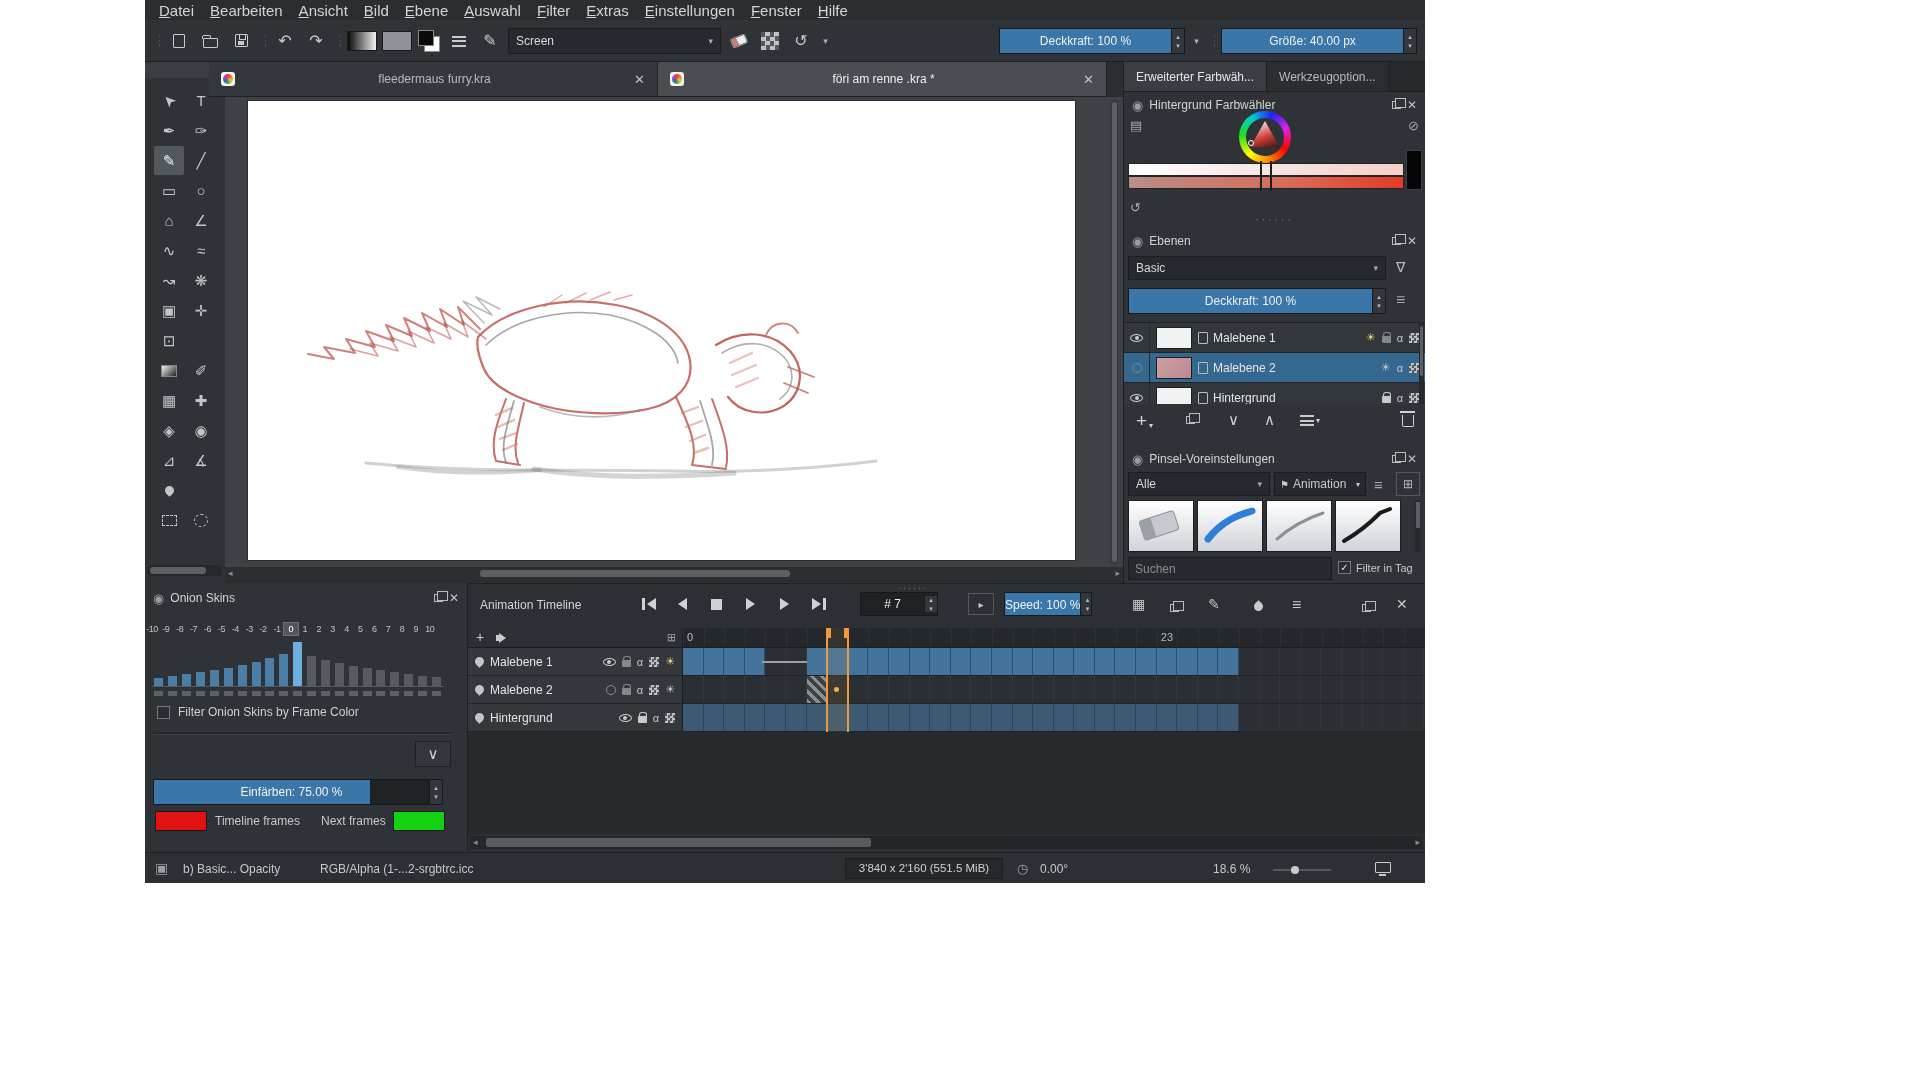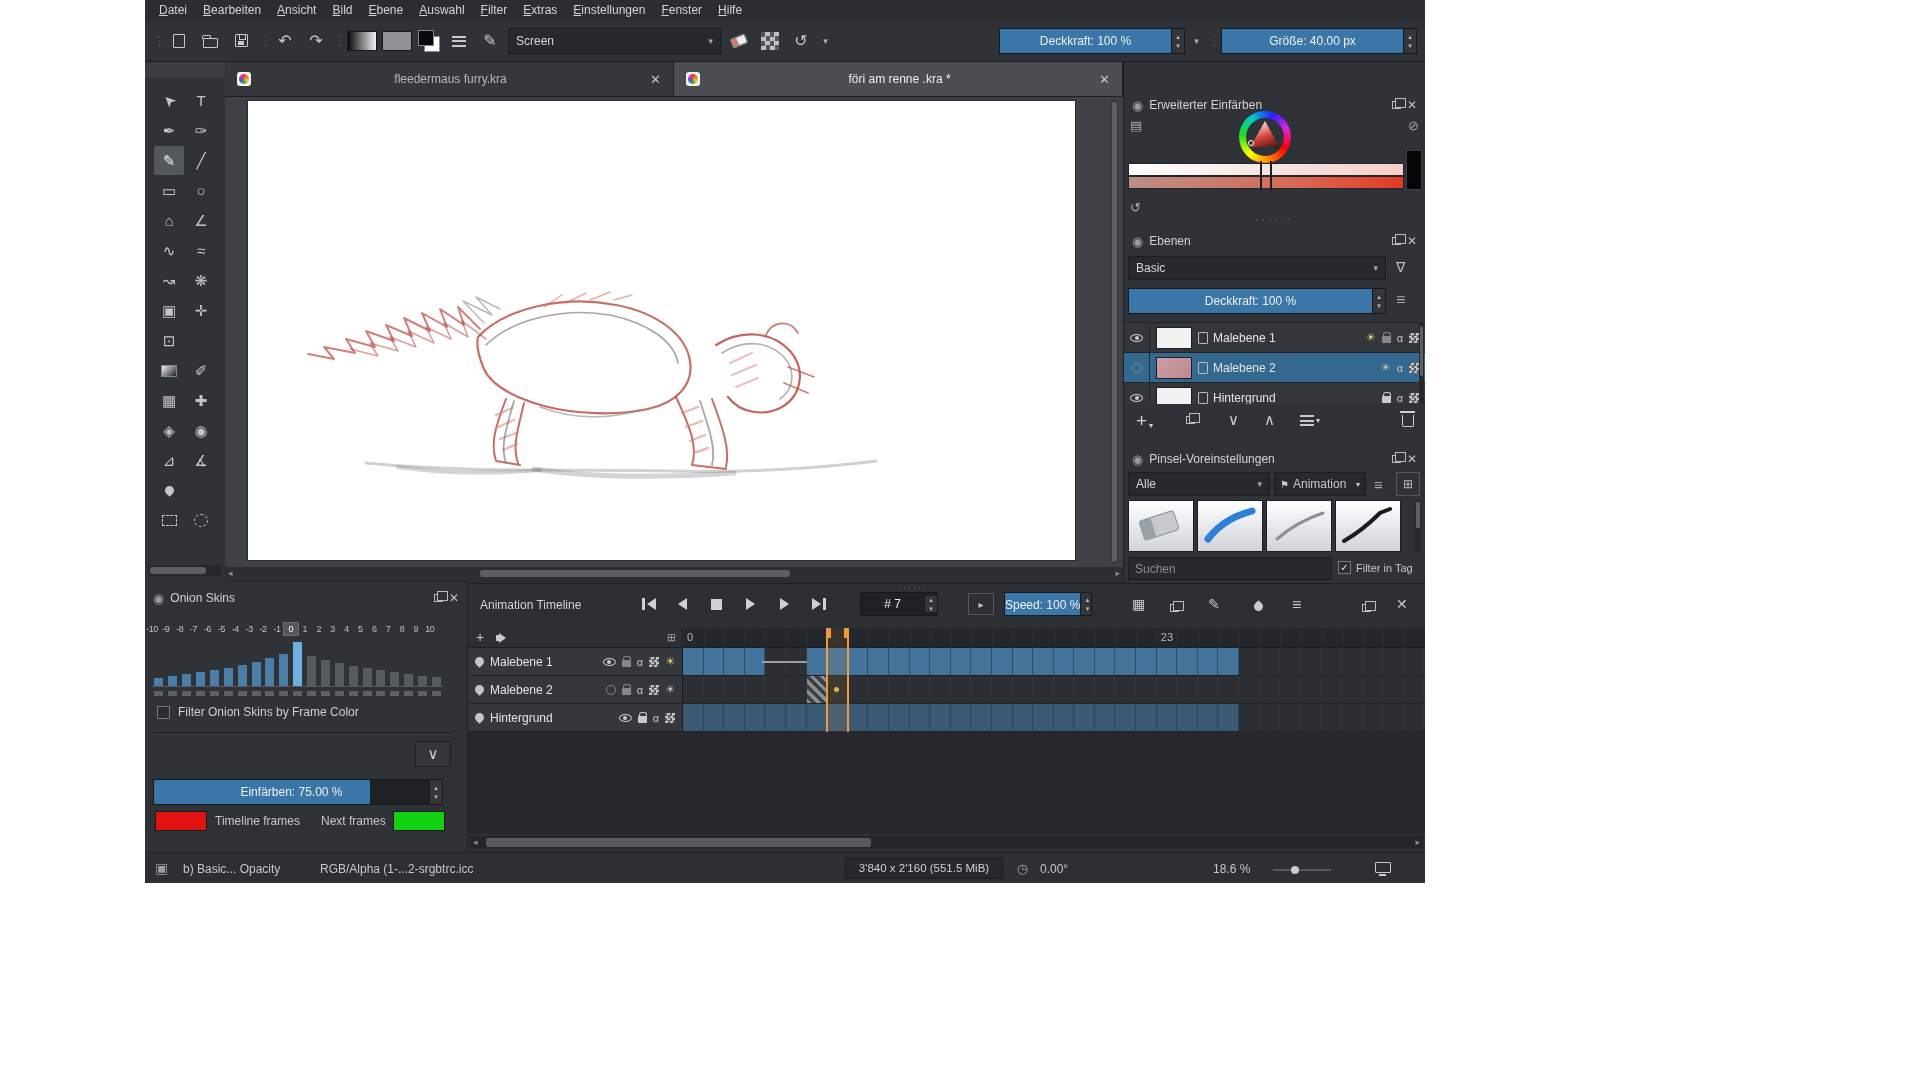--- a/index.html
+++ b/index.html
@@ -1,21 +1,21 @@
 <!DOCTYPE html>
 <html><head>
 <meta charset="utf-8">
 <style>
 *{margin:0;padding:0;box-sizing:border-box;font-family:"Liberation Sans",sans-serif}
 html,body{width:1920px;height:1080px;background:#fff;overflow:hidden}
 .app{position:absolute;left:145px;top:0;width:1280px;height:883px;background:#2b2e31;color:#cdd0d2;font-size:12px}
 u{text-decoration:underline}
 
 .menubar{position:absolute;top:0;left:0;right:0;height:20px;display:flex;align-items:center;padding-left:6px;background:#2b2e31}
-.menu-item{padding:2px 8px;color:#d2d4d6;font-size:12px}
+.menu-item{padding:2px 8px;color:#d2d4d6;font-size:15px}
 
 .toolbar{position:absolute;top:20px;left:0;right:0;height:42px;background:#2f3236;border-bottom:1px solid #1d1f22;display:flex;align-items:center;gap:5px;padding:0 8px}
 .thandle{color:#55595e;font-size:13px;width:8px;text-align:center}
 .tbtn{width:26px;height:26px;display:flex;align-items:center;justify-content:center;color:#c8cacb;font-size:15px}
 .dd{width:13px;display:flex;align-items:center;justify-content:center;color:#b0b3b6;font-size:9px}
 .ico-page{width:12px;height:14px;border:1.5px solid #c8cacb;border-radius:1px;position:relative;display:inline-block}
 .ico-folder{width:15px;height:10px;border:1.5px solid #c8cacb;border-radius:1px;position:relative;display:inline-block;margin-top:4px}
 .ico-folder::before{content:'';position:absolute;top:-4px;left:-1.5px;width:7px;height:3px;border:1.5px solid #c8cacb;border-bottom:none;border-radius:2px 2px 0 0}
 .ico-floppy{width:13px;height:13px;border:1.5px solid #c8cacb;border-radius:1px;position:relative;display:inline-block}
 .ico-floppy::before{content:'';position:absolute;top:0;left:3px;width:5px;height:4px;border:1px solid #c8cacb;border-top:none}
@@ -43,21 +43,21 @@
 .tool{height:29px;display:flex;align-items:center;justify-content:center;font-size:15px;color:#c3c6c8;border-radius:2px}
 .tool.sel{background:#53585d;color:#eaf3fb}
 .tool.empty{visibility:hidden}
 .tool-grad{width:16px;height:12px;border:1px solid #85888b;background:linear-gradient(135deg,#f2f2f2,#222);display:inline-block}
 .tool-rectsel{width:15px;height:11px;border:1px dashed #c3c6c8;display:inline-block}
 .tool-ellipsel{width:14px;height:13px;border:1px dashed #c3c6c8;border-radius:50%;display:inline-block}
 .ico-mappin{width:9px;height:9px;background:#c3c6c8;border-radius:50% 50% 50% 0;transform:rotate(-45deg);display:inline-block}
 .toolbox-scroll{position:absolute;left:3px;right:3px;top:503px;height:11px;background:#26292c;border-radius:4px}
 .toolbox-scroll .thumb{position:absolute;left:2px;top:2px;width:56px;height:7px;background:#5c6065;border-radius:3px}
 
-.tabbar{position:absolute;left:80px;top:62px;width:898px;height:35px;background:#26292c;display:flex;border-bottom:1px solid #1e2023}
+.tabbar{position:absolute;left:64px;top:62px;width:898px;height:35px;background:#26292c;display:flex;border-bottom:1px solid #1e2023}
 .doctab{flex:1;display:flex;align-items:center;gap:8px;padding:0 12px;background:#34383c;border-right:1px solid #1e2023;color:#b6b9bb}
 .doctab.active{background:#4a4e53;color:#eceeef}
 .doctab-title{flex:1;text-align:center;font-size:12px;white-space:nowrap;overflow:hidden}
 .doctab-close{font-size:13px;color:#c2c4c6}
 .ico-krita{width:14px;height:14px;border-radius:3px;background:#f4f4f4;position:relative;flex:none;display:inline-block}
 .ico-krita::after{content:'';position:absolute;inset:2px;border-radius:50%;background:conic-gradient(#e04434,#ee8822,#ecc935,#44aa44,#3366cc,#cc33cc,#e04434)}
 
 .viewport{position:absolute;left:80px;top:97px;width:898px;height:470px;background:#3e4145}
 .canvas{position:absolute;left:23px;top:4px;width:827px;height:459px;background:#fff;box-shadow:0 0 0 1px #2a2c2f}
 .vscroll{position:absolute;right:5px;top:3px;width:7px;bottom:3px;background:#34373b;border-radius:3px}
@@ -396,23 +396,27 @@
         <span class="thumb"></span>
       </div>
   </div>
   <div class="hscroll">
     <span class="arr" style="left:3px">◂</span>
     <span class="thumb"></span>
     <span class="arr" style="right:3px">▸</span>
   </div>
 
   <div class="rightdock">
+    <div class="dock-tabs">
+      <div class="dock-tab active">Erweiterter Farbwäh...</div>
+      <div class="dock-tab">Werkzeugoption...</div>
+    </div>
     <div class="phead" style="top:32px">
       <span class="dockico">◉</span>
-      <span class="ptitle">Erweiterter Einfärben</span>
+      <span class="ptitle">Hintergrund Farbwähler</span>
       <span class="ico-float"></span>
       <span class="pclose">✕</span>
     </div>
     <span class="glyph-btn" style="left:6px;top:56px">▤</span>
     <div class="colorwheel"></div>
     <span class="wheelmark"></span>
     <span class="glyph-btn" style="right:6px;top:56px">⊘</span>
     <div class="cstrip s1"></div>
     <div class="cstrip s2"></div>
     <div class="cmark" style="left:136px"></div>

